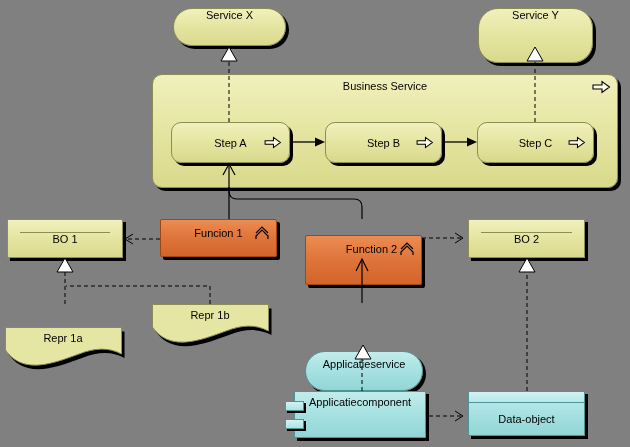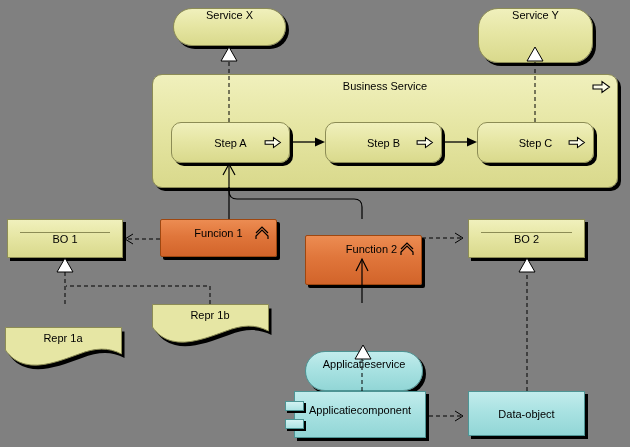--- a/index.html
+++ b/index.html
@@ -57,30 +57,30 @@
     align-items:flex-start;
     padding-top:7px;
   }
   
   .app{
     background:linear-gradient(180deg,#C2ECEC 0%,#A9E2E2 45%,#92D6D6 100%);
     border:1px solid #4E9494;
     box-shadow:3px 3px 0 #000;
   }
   .app.stadium{align-items:flex-start;padding-top:6px;}
-  .component{align-items:flex-start;padding-top:12px;}
+  .component{align-items:flex-start;padding-top:4px;}
   .comp-tab{
     position:absolute;
     width:19px;height:10px;
     background:linear-gradient(180deg,#D2F2F2,#AEE4E4);
     border:1px solid #4E9494;
     box-sizing:border-box;
     box-shadow:2px 2px 0 #000;
   }
-  .dataobj{flex-direction:row;padding:0;}
+  .dataobj{flex-direction:column;padding:0;}
   .dataobj-head{
     height:10px;
     background:linear-gradient(180deg,#D2F2F2,#B6E8E8);
     border-bottom:1px solid #4E9494;
   }
   .dataobj-body{flex:1;display:flex;align-items:center;justify-content:center;}
   .corner-icon{position:absolute;top:5px;right:6px;}
   .step .corner-icon{top:50%;margin-top:-7px;right:7px;}
   svg{display:block;}
   #connectors{

